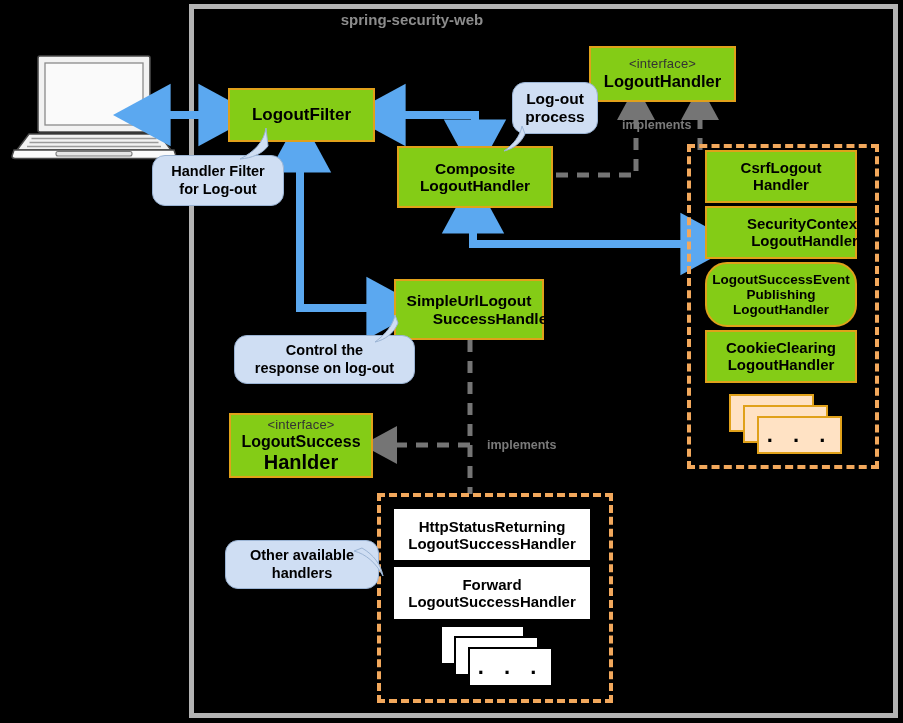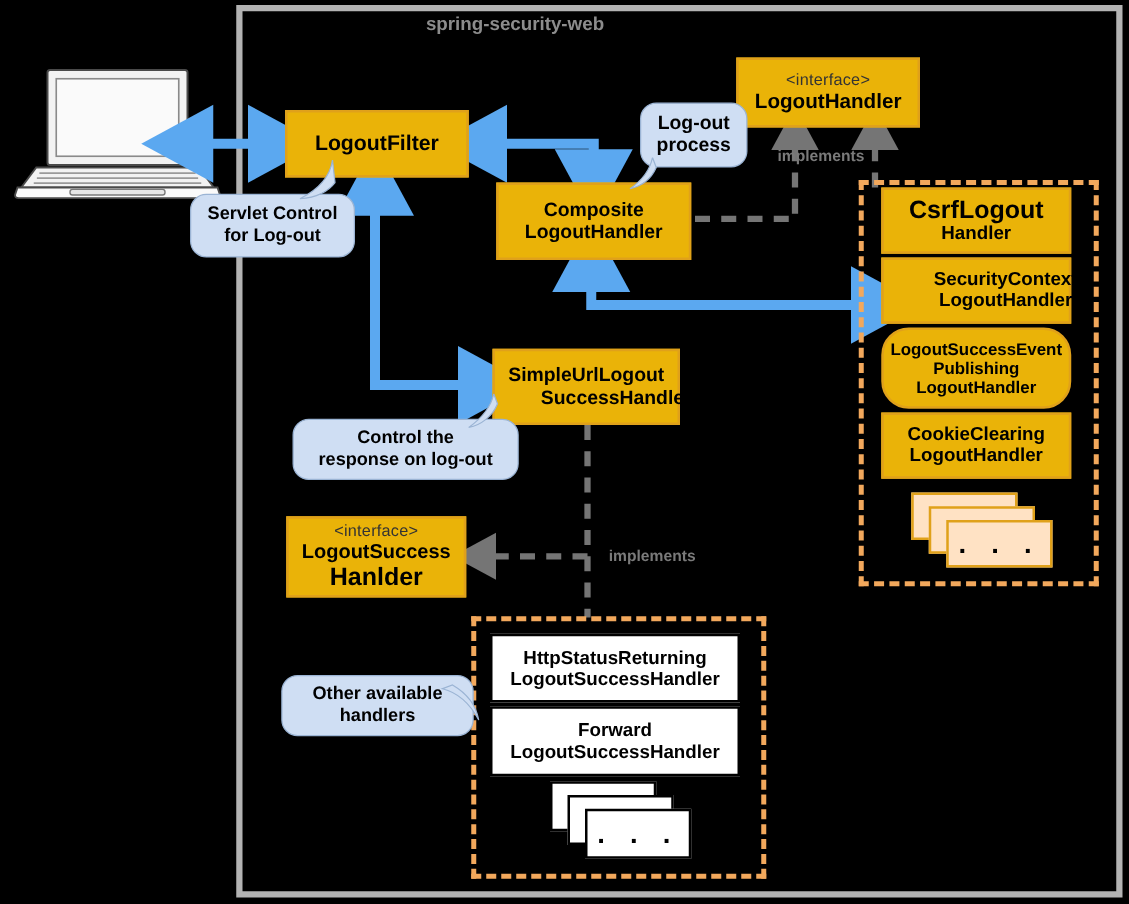--- a/index.html
+++ b/index.html
@@ -4,21 +4,21 @@
 <style>
   html,body{margin:0;padding:0;background:#000;}
   body{width:903px;height:723px;position:relative;overflow:hidden;
        font-family:"Liberation Sans","DejaVu Sans",sans-serif;}
   #stage{position:absolute;inset:0;width:903px;height:723px;}
   svg#canvas{position:absolute;left:0;top:0;width:903px;height:723px;}
 
   
   .box{position:absolute;box-sizing:border-box;display:flex;flex-direction:column;
        align-items:center;justify-content:center;text-align:center;
-       background:#eab308;border:2px solid #E0A11A;color:#000;}
+       background:#84cc16;border:2px solid #E0A11A;color:#000;}
   .box .t{line-height:1.12;white-space:nowrap;}
   .b-strong{font-weight:bold;}
   .iface{font-size:13px;font-weight:normal;color:#333;letter-spacing:.2px;}
 
   .whitebox{position:absolute;box-sizing:border-box;display:flex;flex-direction:column;
        align-items:center;justify-content:center;text-align:center;
        background:#FFFFFF;border:2px solid #000;color:#000;font-weight:bold;}
 
   
   .groupframe{position:absolute;box-sizing:border-box;border:4px dashed #F2A85C;
@@ -112,21 +112,21 @@
 
   <div class="box" style="left:229px;top:413px;width:144px;height:65px;">
     <div class="t iface">&lt;interface&gt;</div>
     <div class="t b-strong" style="font-size:16px;">LogoutSuccess</div>
     <div class="t b-strong" style="font-size:20px;">Hanlder</div>
   </div>
 
   <div class="groupframe" style="left:687px;top:144px;width:192px;height:325px;"></div>
 
   <div class="box" style="left:705px;top:150px;width:152px;height:53px;">
-    <div class="t b-strong" style="font-size:20px;">CsrfLogout</div>
+    <div class="t b-strong" style="font-size:15px;">CsrfLogout</div>
     <div class="t b-strong" style="font-size:15px;">Handler</div>
   </div>
 
   <div class="box" style="left:705px;top:206px;width:152px;height:53px;padding-left:47px;">
     <div class="t b-strong" style="font-size:15px;">SecurityContext</div>
     <div class="t b-strong" style="font-size:15px;">LogoutHandler</div>
   </div>
 
   <div class="box" style="left:705px;top:262px;width:152px;height:65px;border-radius:22px;">
     <div class="t b-strong" style="font-size:13.5px;">LogoutSuccessEvent</div>
@@ -155,21 +155,21 @@
     <div class="t" style="font-size:15px;">Forward</div>
     <div class="t" style="font-size:15px;">LogoutSuccessHandler</div>
   </div>
 
   <div class="card white" style="left:440px;top:625px;width:85px;height:40px;"></div>
   <div class="card white" style="left:454px;top:636px;width:85px;height:40px;"></div>
   <div class="card white" style="left:468px;top:647px;width:85px;height:40px;"></div>
   <div class="dots" style="left:468px;top:647px;width:85px;height:40px;">. . .</div>
 
   <div class="callout" style="left:134px;top:155px;width:132px;height:51px;flex-direction:column;font-size:14.5px;">
-    <div>Servlet Control</div>
+    <div>Handler Filter</div>
     <div>for Log-out</div>
   </div>
   <svg style="position:absolute;left:236px;top:128px;width:48px;height:42px;" viewBox="0 0 48 42">
     <path d="M30,0 C28,14 18,24 4,31 C16,30 26,26 32,18 Z" fill="#CFDEF3" stroke="#9BB4D4" stroke-width="1"></path>
   </svg>
 
   <div class="callout" style="left:494px;top:82px;width:86px;height:52px;flex-direction:column;font-size:15.5px;">
     <div>Log-out</div>
     <div>process</div>
   </div>

